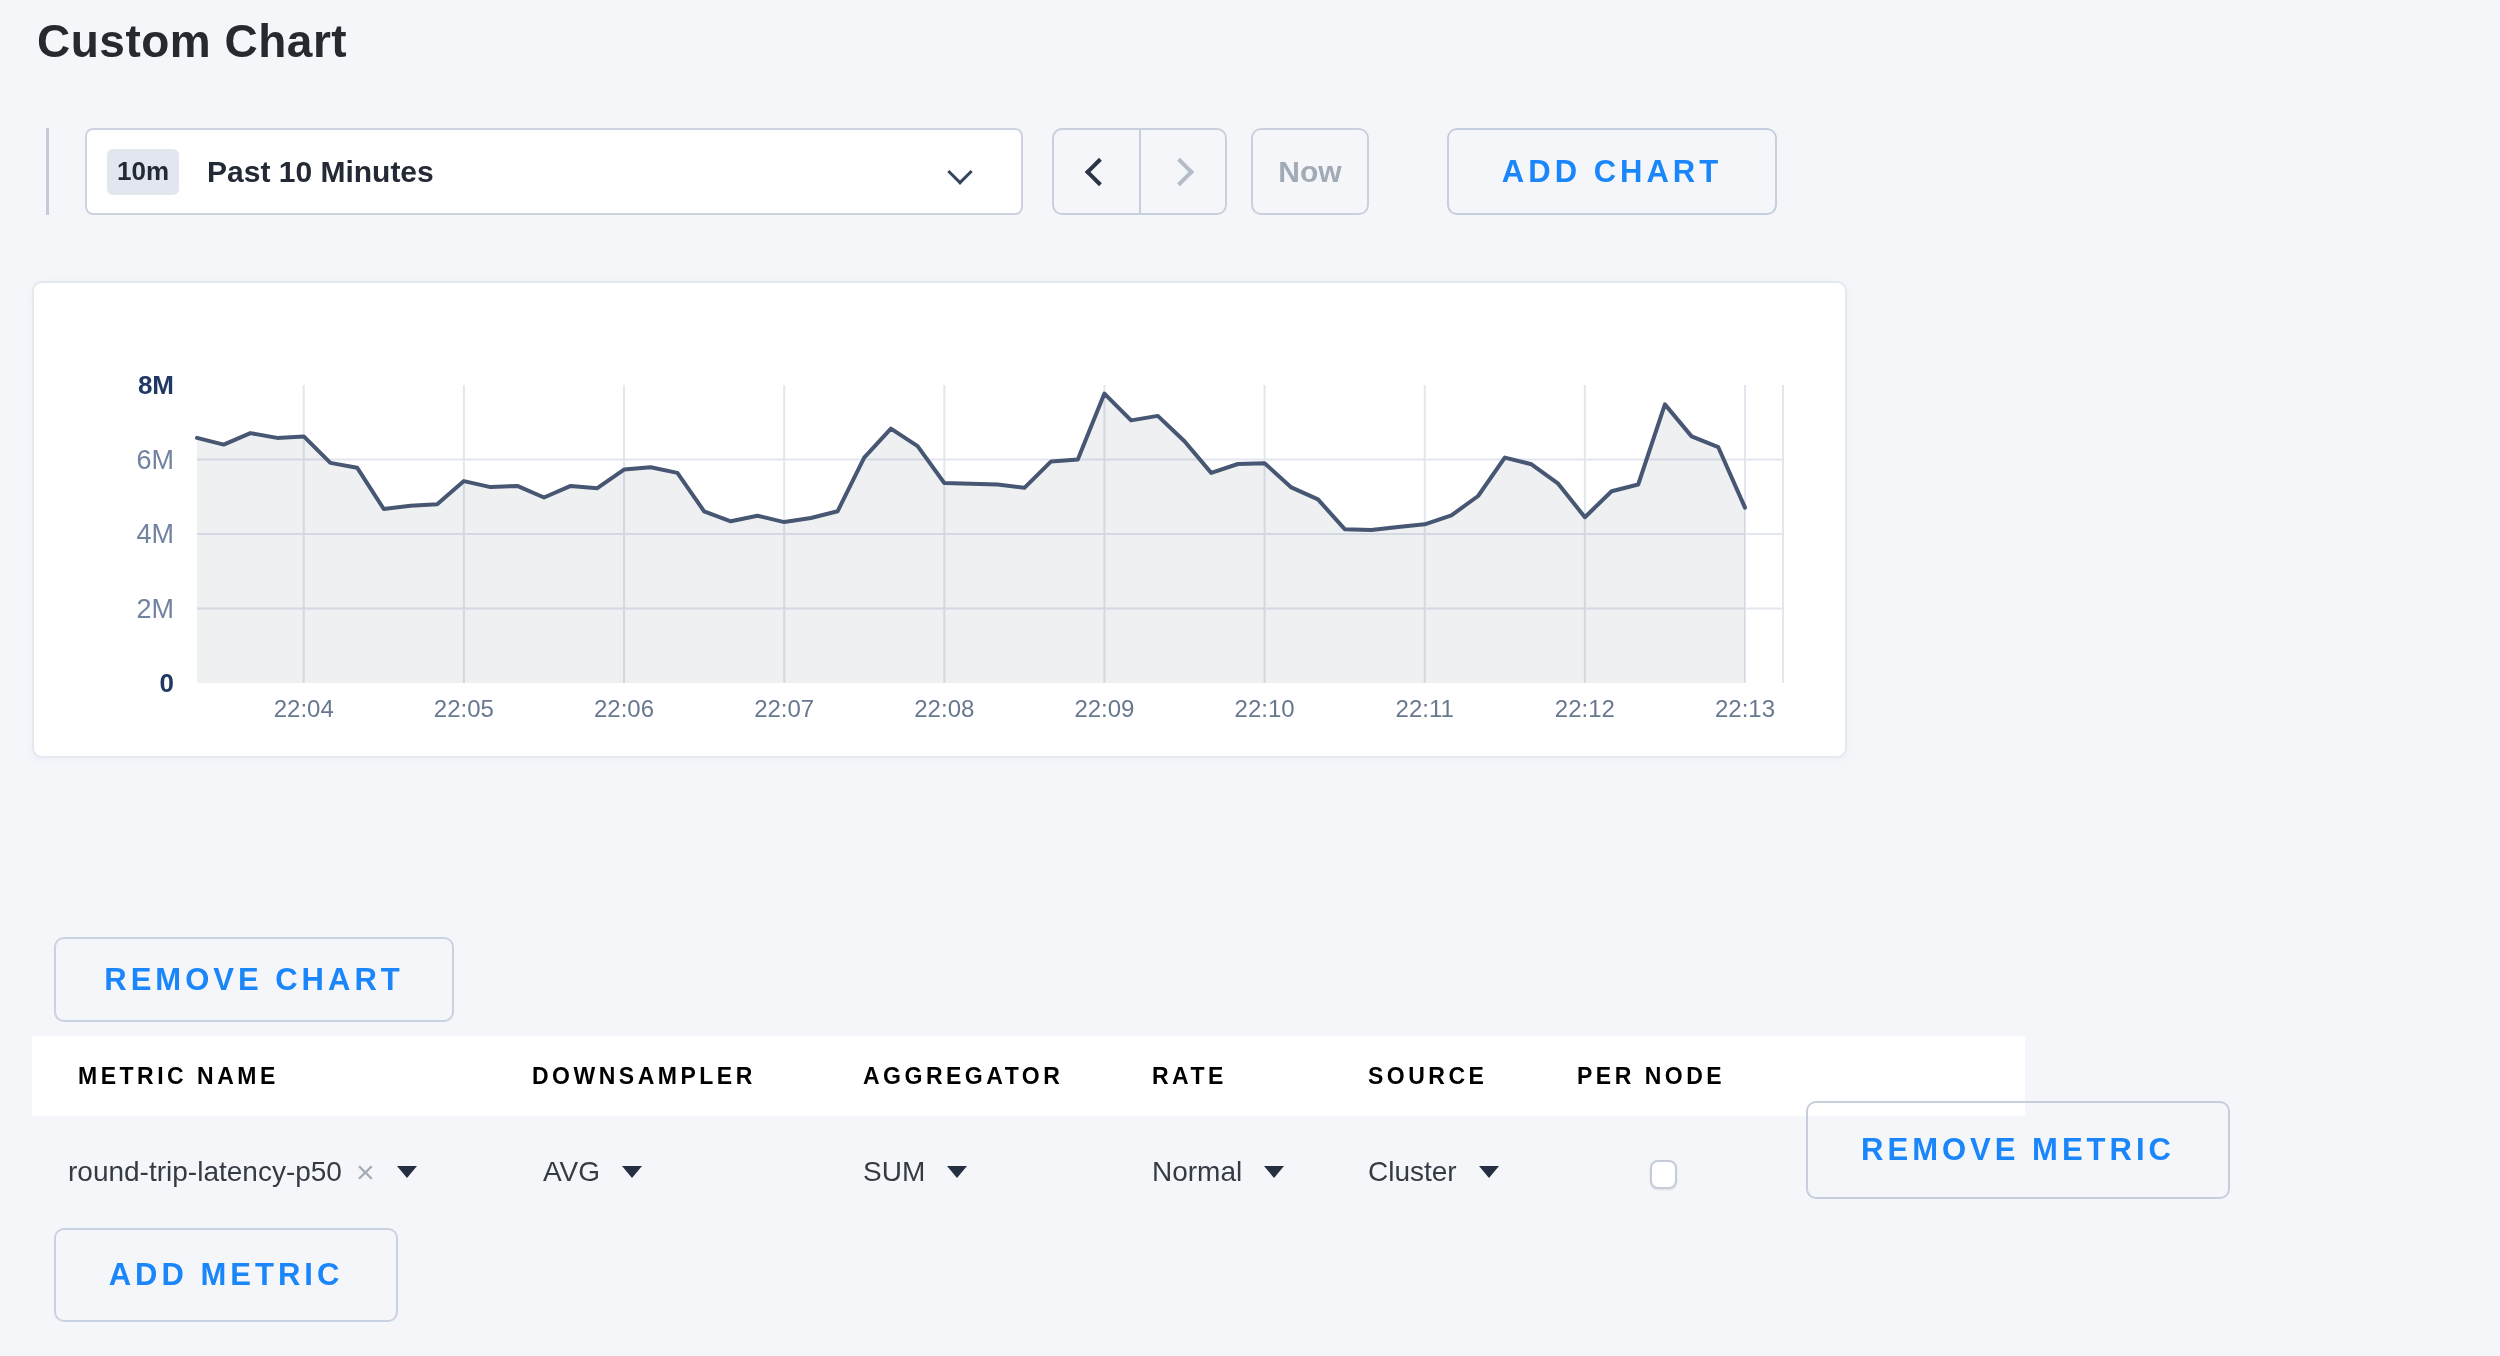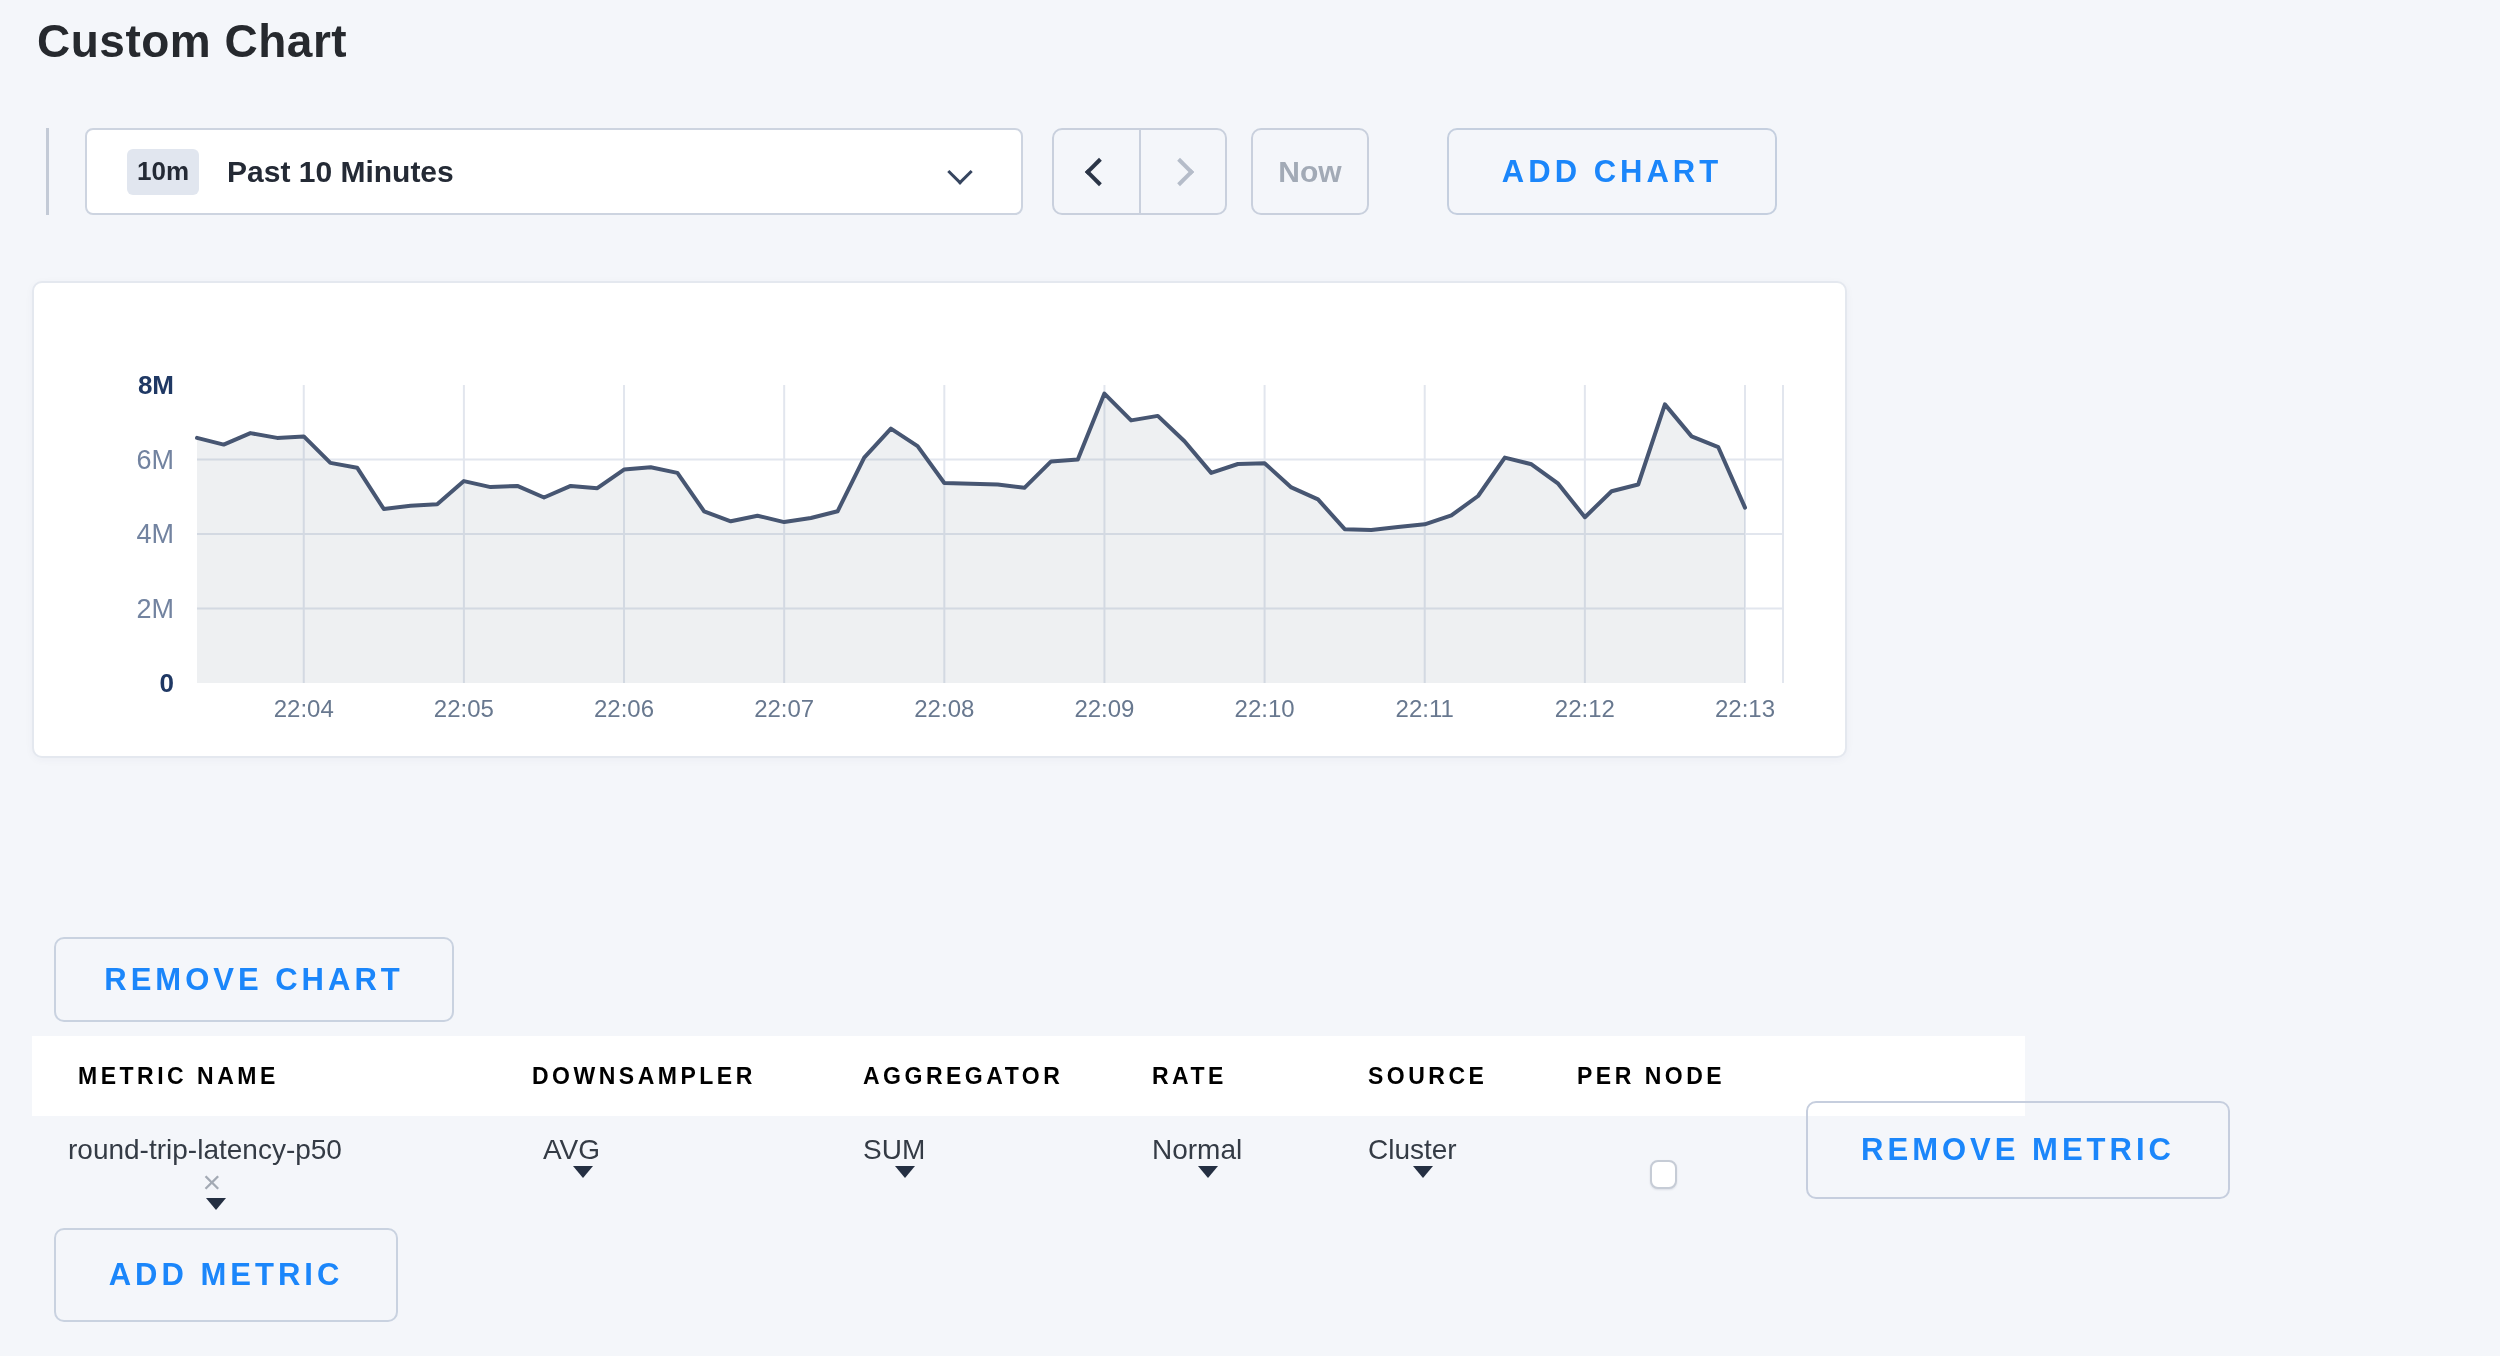--- a/index.html
+++ b/index.html
@@ -7,21 +7,21 @@
   #stage{position:relative;width:2500px;height:1356px;background:#f4f6fa;overflow:hidden;}
 
   .abs{position:absolute;}
 
   
   .page-title{left:37px;top:14px;font-size:46px;font-weight:600;color:#26292e;letter-spacing:.5px;}
 
   
   .accent-bar{left:46px;top:128px;width:3px;height:87px;background:#c3cad6;}
   .time-select{left:85px;top:128px;width:938px;height:87px;background:#fff;border:2px solid #cdd4e0;
-    border-radius:8px;box-sizing:border-box;display:flex;align-items:center;cursor:pointer;padding-left:20px;}
+    border-radius:8px;box-sizing:border-box;display:flex;align-items:center;cursor:pointer;}
   .range-badge{margin-left:20px;width:72px;height:46px;background:#e1e6ef;border-radius:6px;
     display:flex;align-items:center;justify-content:center;font-size:26px;font-weight:bold;color:#242a35;}
   .range-label{margin-left:28px;font-size:30px;font-weight:bold;color:#242a35;}
   .chev{display:inline-block;border-style:solid;border-color:#36455f;border-width:0 3px 3px 0;
     width:15px;height:15px;transform:rotate(45deg);}
   .time-select .chev{position:absolute;right:52px;top:33px;}
 
   .arrow-group{left:1052px;top:128px;width:175px;height:87px;border:2px solid #c9d0dd;border-radius:10px;
     box-sizing:border-box;display:flex;background:transparent;}
   .arrow-cell{flex:1;display:flex;align-items:center;justify-content:center;cursor:pointer;}
@@ -48,21 +48,21 @@
     border-radius:8px;box-sizing:border-box;display:flex;align-items:center;cursor:pointer;}
   .units-label{margin-left:48px;font-size:30px;font-weight:bold;color:#242a35;}
   .units-bar .chev{width:13px;height:13px;border-width:0 3px 3px 0;border-color:#4d5e7a;margin-left:26px;margin-top:-6px;}
 
   .remove-chart-btn{left:54px;top:937px;width:400px;height:85px;border-color:#c9d2e0;}
 
   
   .table-header-band{left:32px;top:1036px;width:1993px;height:80px;background:#fff;}
   .th{position:absolute;top:0;height:80px;display:flex;align-items:center;
     font-size:23px;font-weight:bold;letter-spacing:3.5px;color:#000000;}
-  .row-item{position:absolute;top:1134px;height:76px;display:flex;align-items:center;cursor:pointer;flex-direction:column;}
+  .row-item{position:absolute;top:1134px;height:76px;display:flex;align-items:center;cursor:pointer;}
   .cell-text{font-size:28px;color:#343b45;}
   .x-icon{font-size:32px;color:#a3aab4;margin-left:14px;line-height:1;}
   .tri-down{width:0;height:0;border-left:10px solid transparent;border-right:10px solid transparent;
     border-top:12px solid #242f42;margin-left:22px;}
   .checkbox{left:1650px;top:1160px;width:27px;height:29px;background:#fff;border:2px solid #c6ccd6;
     border-radius:8px;box-sizing:border-box;box-shadow:0 1px 2px rgba(40,60,90,.12);cursor:pointer;}
   .remove-metric-btn{left:1806px;top:1101px;width:424px;height:98px;border-color:#c6cede;}
   .add-metric-btn{left:54px;top:1228px;width:344px;height:94px;border-color:#c9d2e0;}
 </style>
 </head>

